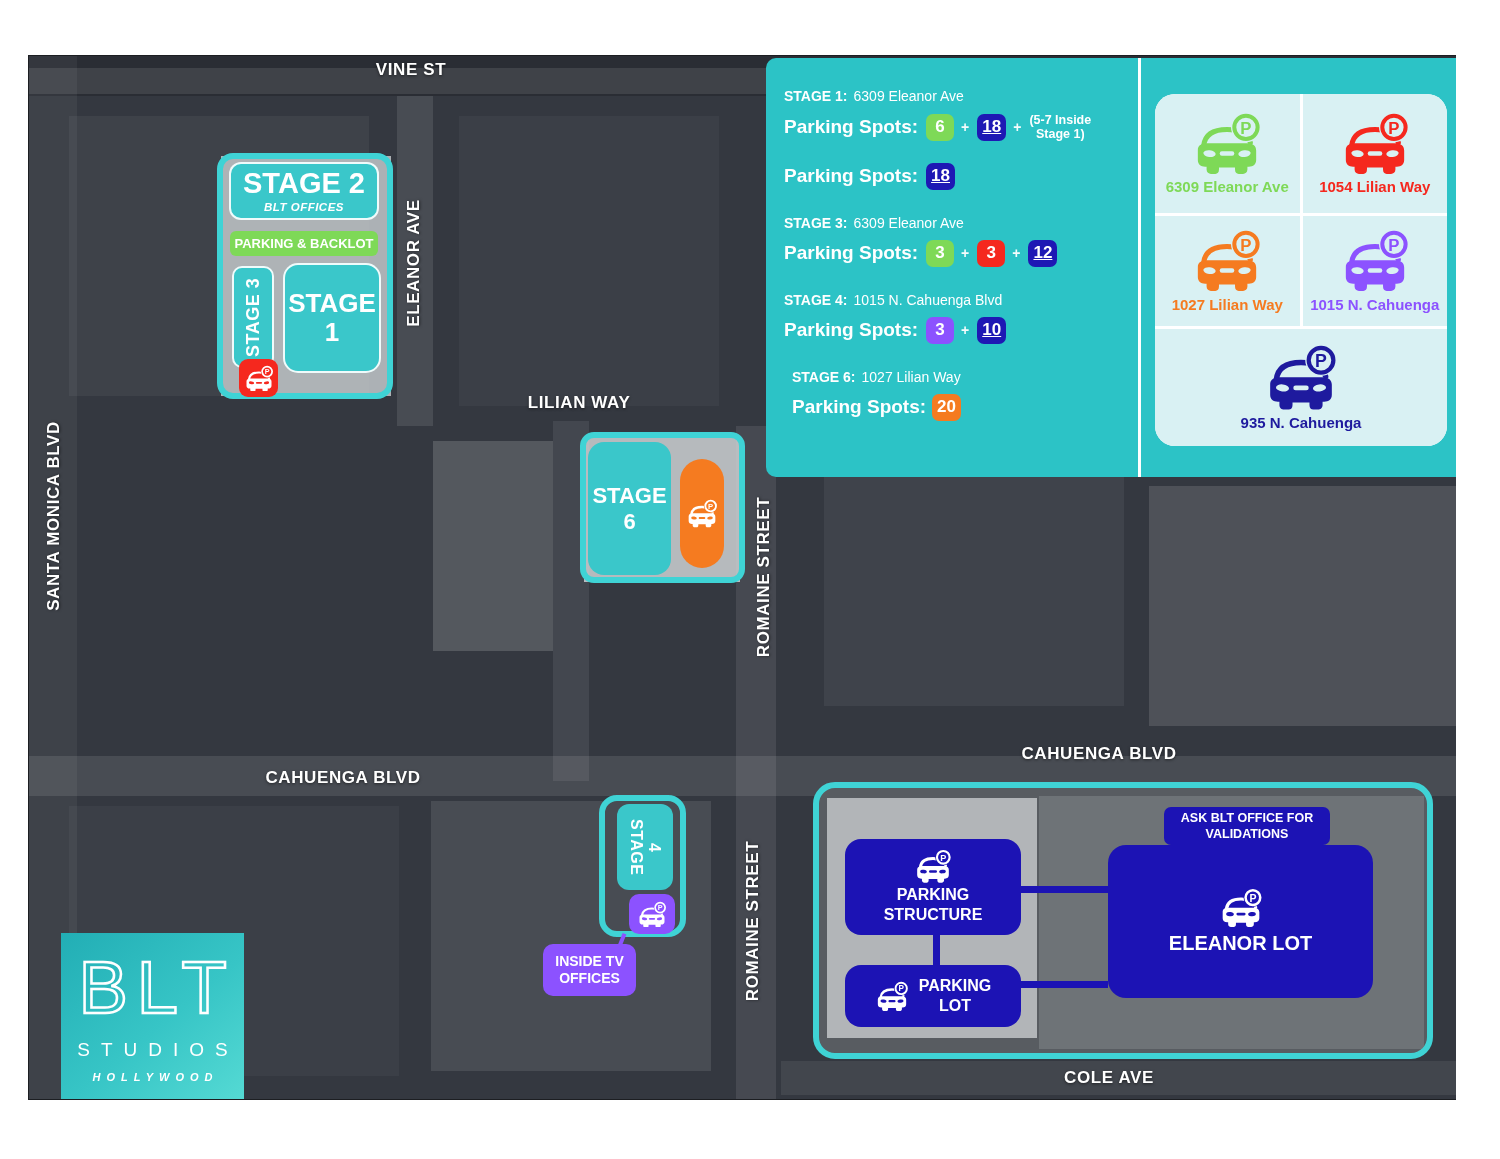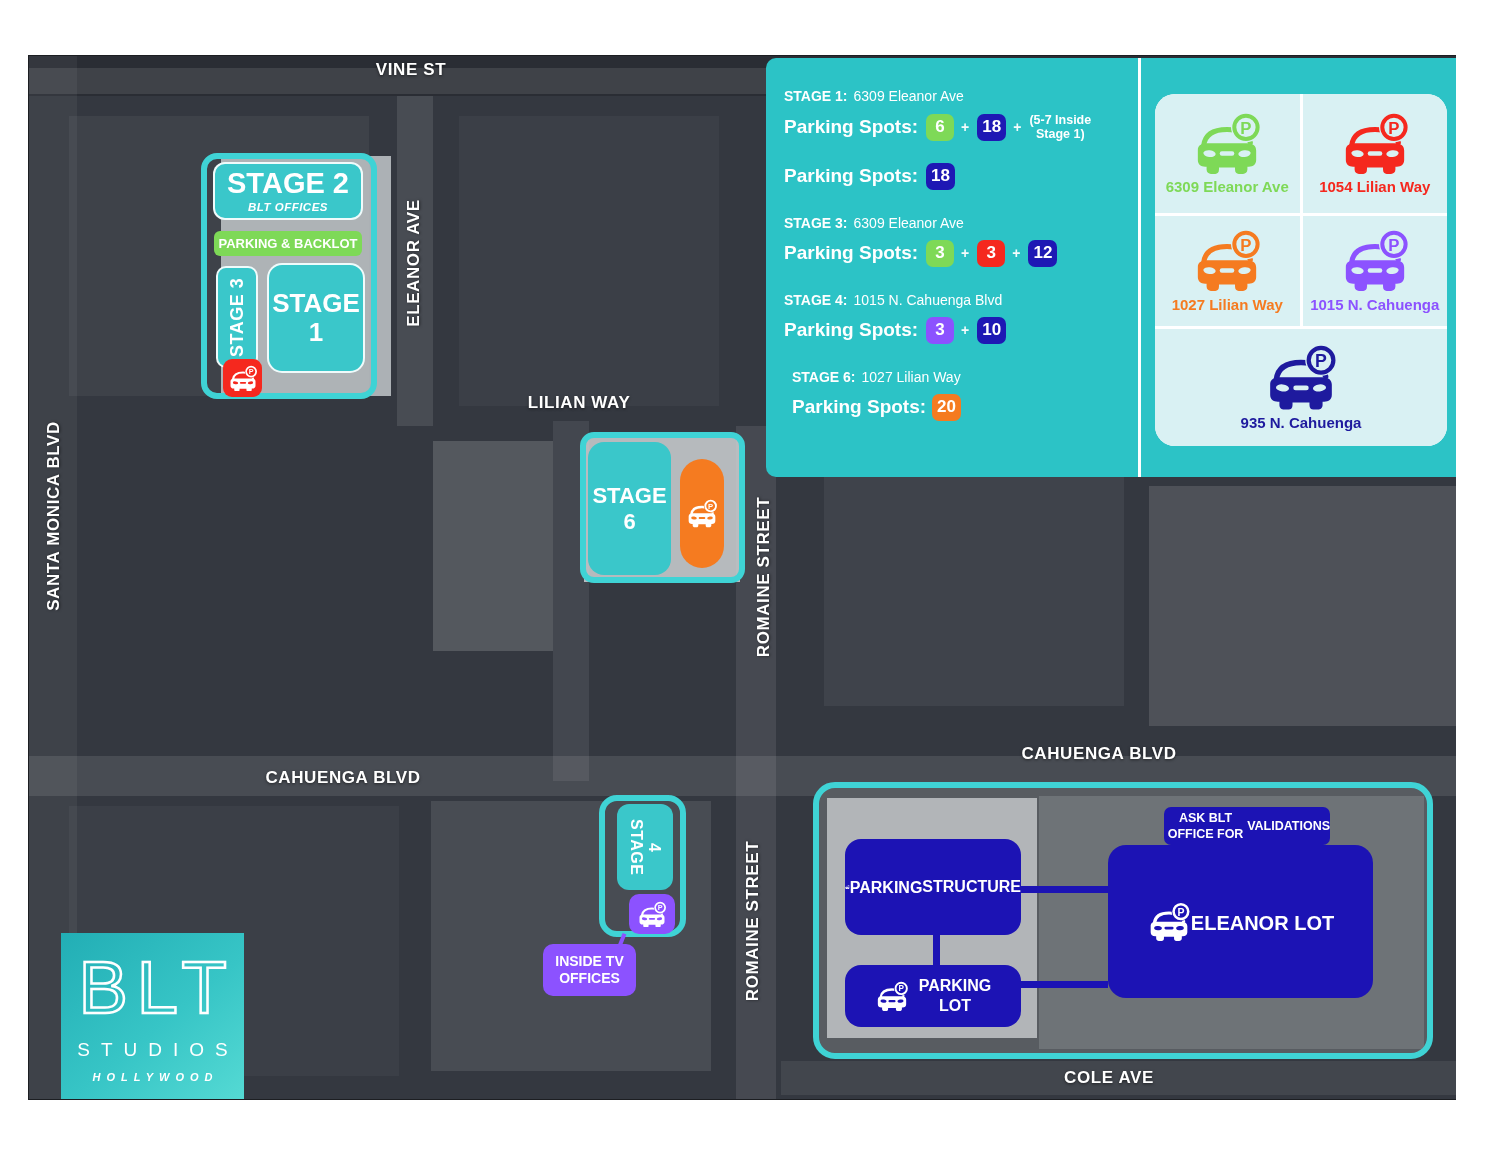--- a/index.html
+++ b/index.html
@@ -24,36 +24,36 @@
   .carp svg{display:block;width:100%;height:auto;}
   
   .panel{position:absolute;background:var(--teal_panel,#2cc3c6);border-radius:10px;box-sizing:border-box;}
   .panel-divider{position:absolute;top:0;bottom:0;width:3px;background:#ffffff;}
   .irow{margin:0 0 21px 0;color:#fff;}
   .irow .title{font-size:14px;line-height:25px;}
   .irow .title b{font-weight:800;margin-right:6px;}
   .irow .spots{display:flex;align-items:center;margin-top:4px;font-size:19px;font-weight:800;}
   .badge{min-width:18px;padding:0 5px;height:27px;border-radius:7px;display:inline-flex;align-items:center;justify-content:center;
          color:#fff;font-weight:800;font-size:17px;margin:0 0 0 8px;}
-  .b-green{background:var(--green,#7ed957);} .b-navy{background:var(--navy,#1e18b4);}
+  .b-green{background:var(--green,#7ed957);} .b-navy{background:var(--navy,#1e18b4);text-decoration:underline;}
   .b-red{background:var(--red,#f5281e);} .b-purple{background:var(--purple,#8c52ff);}
   .b-orange{background:var(--orange,#f57b20);}
   .plus{font-size:14px;font-weight:800;color:rgba(255,255,255,.95);margin-left:7px;}
   .note{margin-left:8px;font-size:12.5px;font-weight:800;line-height:1.15;text-align:center;}
   
   .legend{position:absolute;background:#ffffff;border-radius:20px;overflow:hidden;
           display:grid;grid-template-columns:1fr 1fr;grid-template-rows:119px 110px 1fr;gap:3px;}
   .lcell{background:var(--legend_bg,#d9f1f3);display:flex;flex-direction:column;align-items:center;justify-content:center;gap:4px;}
   .lcell .llabel{font-size:15px;font-weight:800;}
   .lcell.span2{grid-column:1 / span 2;}
   .c-green{color:var(--green,#7ed957);} .c-red{color:var(--red,#f5281e);} .c-orange{color:var(--orange,#f57b20);}
   .c-purple{color:var(--purple,#8c52ff);} .c-navy{color:var(--navy_deep,#1e1a9e);}
   
   .navybox{position:absolute;background:var(--navy_lot,#1c13b4);border-radius:16px;color:#fff;font-weight:800;
-           display:flex;flex-direction:row;align-items:center;justify-content:center;text-align:center;box-sizing:border-box;}
+           display:flex;flex-direction:column;align-items:center;justify-content:center;text-align:center;box-sizing:border-box;}
   .conn{position:absolute;background:var(--navy_lot,#1c13b4);}
   
   .logo{position:absolute;background:linear-gradient(140deg,#22aeb5 0%,#37c5c6 55%,#55dad4 100%);
         display:flex;flex-direction:column;align-items:center;justify-content:center;color:#fff;}
   .logo .blt{font-size:74px;font-weight:400;letter-spacing:9px;color:transparent;-webkit-text-stroke:2.5px #ffffff;line-height:1;margin-left:9px;}
   .logo .studios{font-size:19px;letter-spacing:11px;margin:14px 0 0 11px;font-weight:400;}
   .logo .holly{font-size:11px;letter-spacing:6px;margin:10px 0 0 6px;font-weight:700;font-style:italic;}
   .bld{position:absolute;}
 </style>
 </head>
@@ -83,21 +83,21 @@
     <div class="street" style="left:382px;top:14px;">VINE ST</div>
     <div class="street vert" style="left:25px;top:460px;">SANTA MONICA BLVD</div>
     <div class="street vert" style="left:385px;top:207px;">ELEANOR AVE</div>
     <div class="street" style="left:550px;top:347px;">LILIAN WAY</div>
     <div class="street vert" style="left:735px;top:521px;">ROMAINE STREET</div>
     <div class="street vert" style="left:724px;top:865px;">ROMAINE STREET</div>
     <div class="street" style="left:314px;top:722px;">CAHUENGA BLVD</div>
     <div class="street" style="left:1070px;top:698px;">CAHUENGA BLVD</div>
     <div class="street" style="left:1080px;top:1022px;">COLE AVE</div>
 
-    <div class="tealframe" style="left:172px;top:97px;width:176px;height:246px;">
+    <div class="tealframe" style="left:188px;top:97px;width:176px;height:246px;">
       <div class="tealbox whitering" style="left:6px;top:3px;width:150px;height:58px;border-radius:12px;">
         <span style="font-size:29px;line-height:1;">STAGE 2</span>
         <span style="font-size:11.5px;letter-spacing:.5px;margin-top:3px;font-style:italic;">BLT OFFICES</span>
       </div>
       <div class="tealbox" style="left:7px;top:72px;width:148px;height:25px;border-radius:6px;background:var(--green,#7ed957);">
         <span style="font-size:13px;">PARKING &amp; BACKLOT</span>
       </div>
       <div class="tealbox whitering vtext" style="left:9px;top:107px;width:42px;height:102px;border-radius:10px;">
         <span style="font-size:18px;letter-spacing:.5px;">STAGE 3</span>
       </div>

